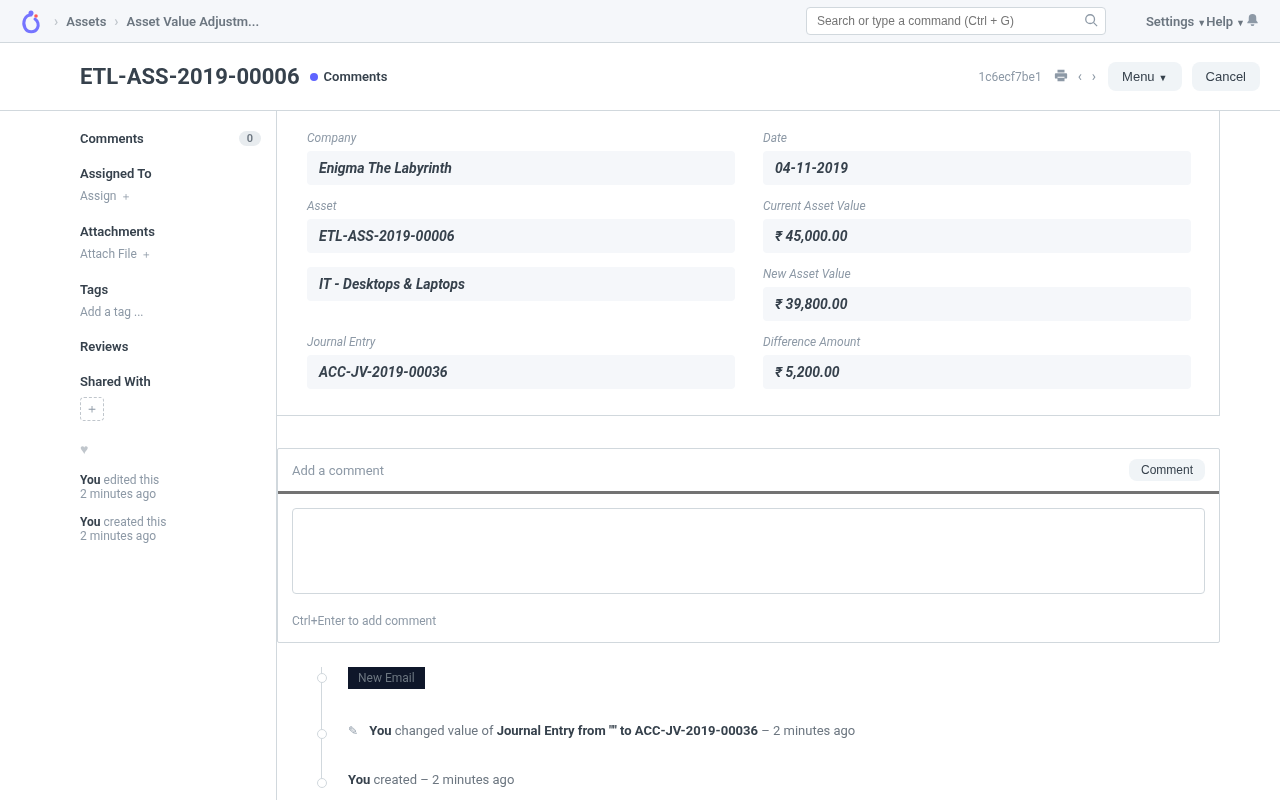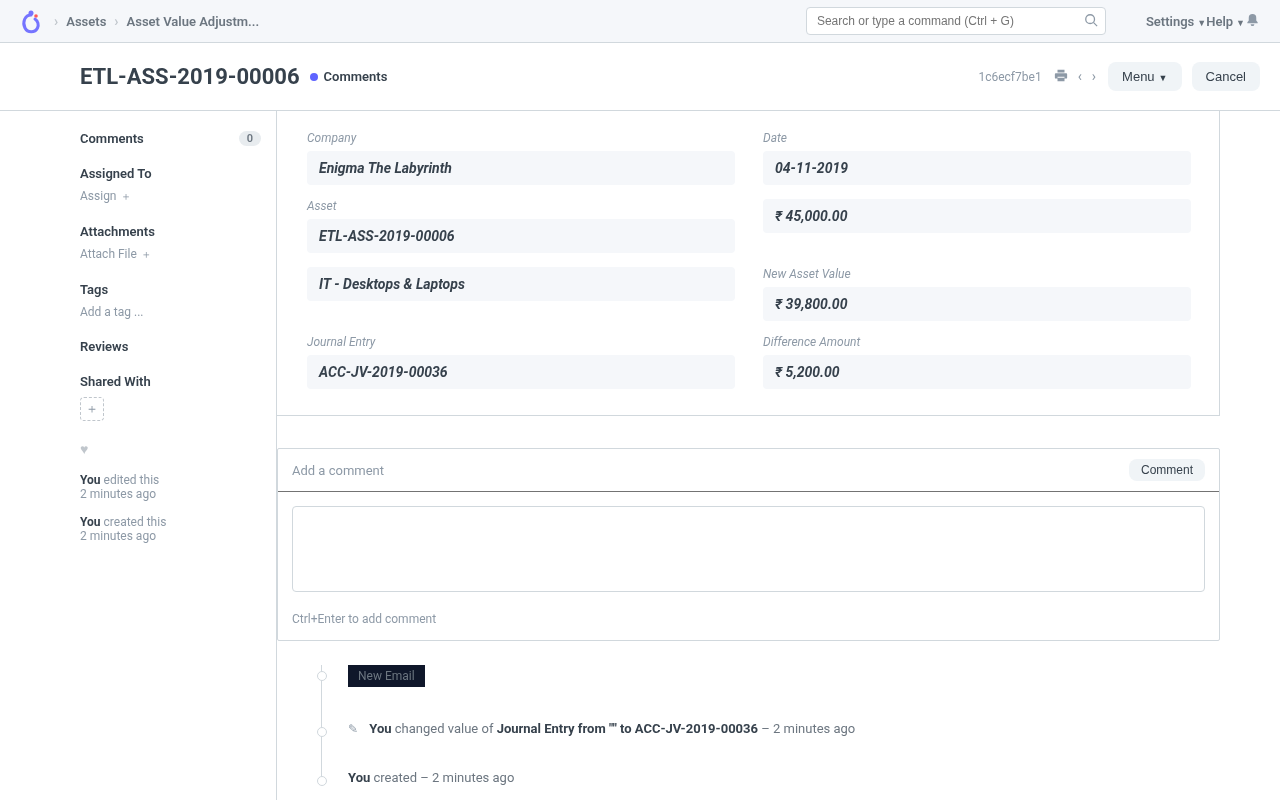--- a/index.html
+++ b/index.html
@@ -194,21 +194,21 @@
   .comment-card {
     margin-top: 32px;
     border: 1px solid #d1d8dd;
     border-radius: 2px;
   }
   .comment-head {
     display: flex;
     align-items: center;
     justify-content: space-between;
     padding: 10px 14px;
-    border-bottom: 1px solid #737373;
+    border-bottom: 3px solid #737373;
     font-size: 13px;
     color: #8d99a6;
     gap: 39px;
   }
   .comment-textarea {
     margin: 14px;
     height: 86px;
     border: 1px solid #d1d8dd;
     border-radius: 4px;
   }
@@ -360,20 +360,21 @@
         </div>
         <div>
           <div class="field-label">Date</div>
           <div class="field-value">04-11-2019</div>
         </div>
         <div>
           <div class="field-label">Asset</div>
           <div class="field-value">ETL-ASS-2019-00006</div>
         </div>
         <div>
+          <div class="field-label">Current Asset Value</div>
           <div class="field-value">₹ 45,000.00</div>
         </div>
         <div>
           <div class="field-value">IT - Desktops &amp; Laptops</div>
         </div>
         <div>
           <div class="field-label">New Asset Value</div>
           <div class="field-value">₹ 39,800.00</div>
         </div>
         <div>

